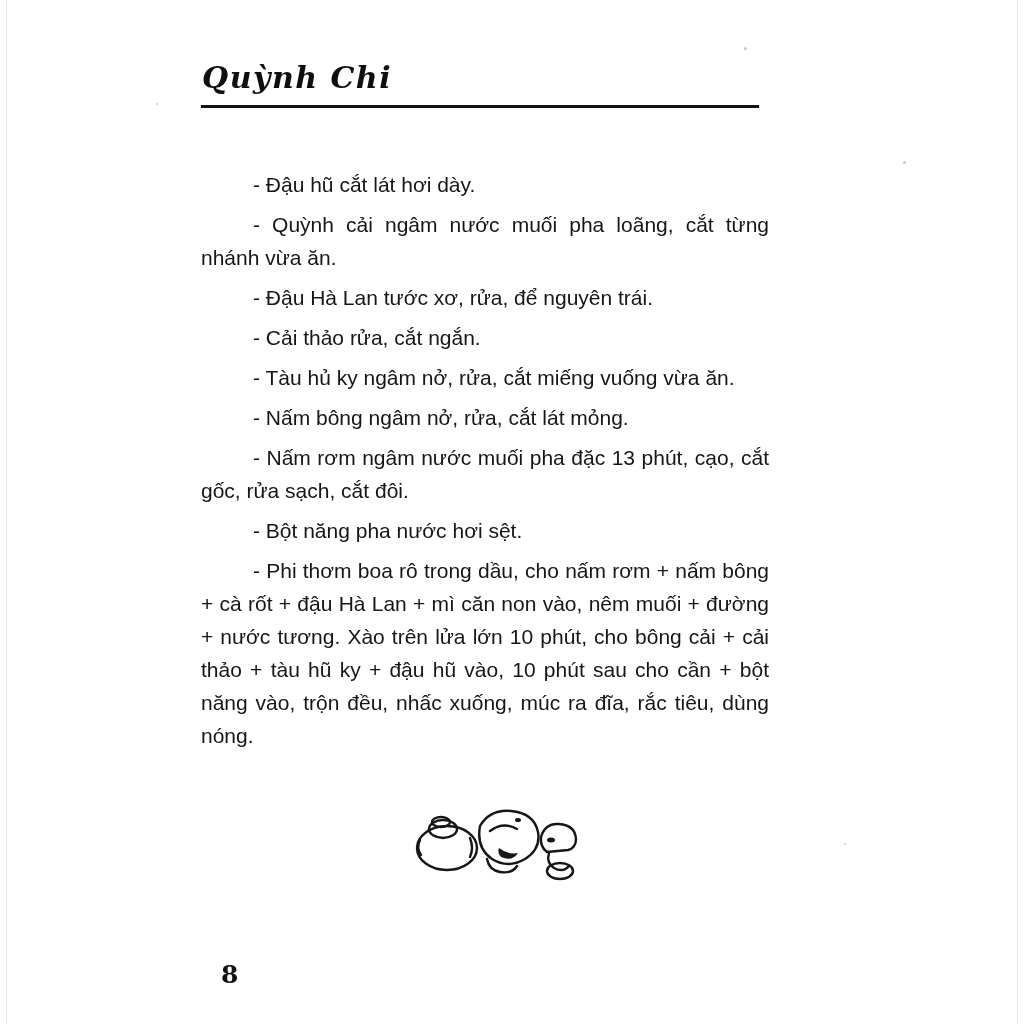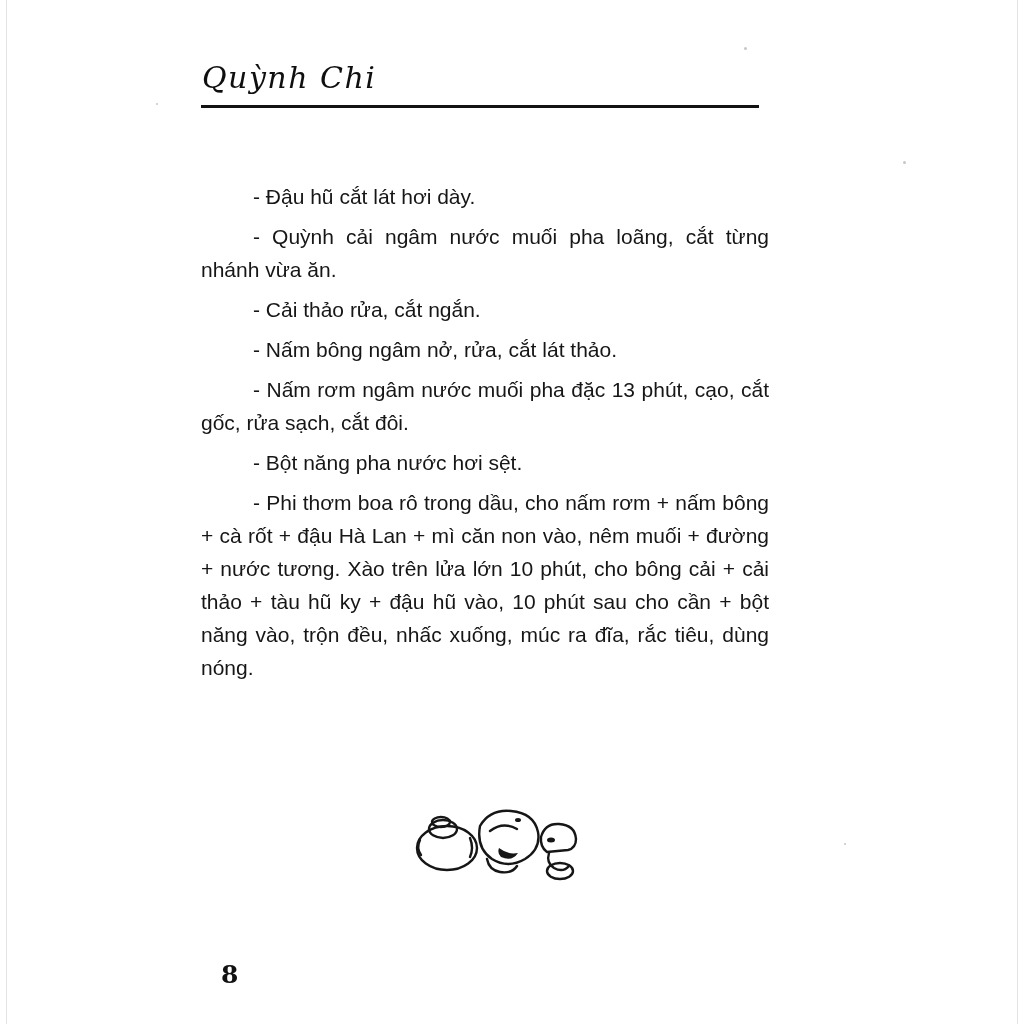--- a/index.html
+++ b/index.html
@@ -29,38 +29,38 @@
   }
   .edge-left  { left: 6px; }
   .edge-right { left: 1017px; }
 
   .author {
     position: absolute;
     left: 202px;
     top: 60px;
     font-family: "DejaVu Serif", serif;
     font-style: italic;
-    font-weight: 400;
+    font-weight: 700;
     font-size: 30px;
     letter-spacing: 1.5px;
     color: #0f0f0f;
   }
   .rule {
     position: absolute;
     left: 201px;
     top: 105px;
     width: 558px;
     height: 3px;
     background: #121212;
   }
 
   .body-text {
     position: absolute;
     left: 201px;
-    top: 180px;
+    top: 168px;
     width: 568px;
     font-size: 21px;
     line-height: 33px;
     text-align: justify;
     color: #161616;
   }
   .body-text p {
     margin: 0 0 7px 0;
     text-indent: 52px;
   }
@@ -102,22 +102,24 @@
 
   <div class="edge-left"></div>
   <div class="edge-right"></div>
 
   <div class="author">Quỳnh Chi</div>
   <div class="rule"></div>
 
   <div class="body-text">
     <p>- Đậu hũ cắt lát hơi dày.</p>
     <p>- Quỳnh cải ngâm nước muối pha loãng, cắt từng nhánh vừa ăn.</p>
+    <p>- Đậu Hà Lan tước xơ, rửa, để nguyên trái.</p>
     <p>- Cải thảo rửa, cắt ngắn.</p>
-    <p>- Nấm bông ngâm nở, rửa, cắt lát thảo.</p>
+    <p>- Tàu hủ ky ngâm nở, rửa, cắt miếng vuống vừa ăn.</p>
+    <p>- Nấm bông ngâm nở, rửa, cắt lát mỏng.</p>
     <p>- Nấm rơm ngâm nước muối pha đặc 13 phút, cạo, cắt gốc, rửa sạch, cắt đôi.</p>
     <p>- Bột năng pha nước hơi sệt.</p>
     <p>- Phi thơm boa rô trong dầu, cho nấm rơm + nấm bông + cà rốt + đậu Hà Lan + mì căn non vào, nêm muối + đường + nước tương. Xào trên lửa lớn 10 phút, cho bông cải + cải thảo + tàu hũ ky + đậu hũ vào, 10 phút sau cho cần + bột năng vào, trộn đều, nhấc xuống, múc ra đĩa, rắc tiêu, dùng nóng.</p>
   </div>
 
   <div class="illustration">
     <svg width="195" height="100" viewBox="0 0 195 100" aria-hidden="true">
       <g fill="none" stroke="#161616" stroke-width="2.4" stroke-linecap="round" stroke-linejoin="round">
 
         <ellipse cx="47" cy="60" rx="30" ry="22"></ellipse>

